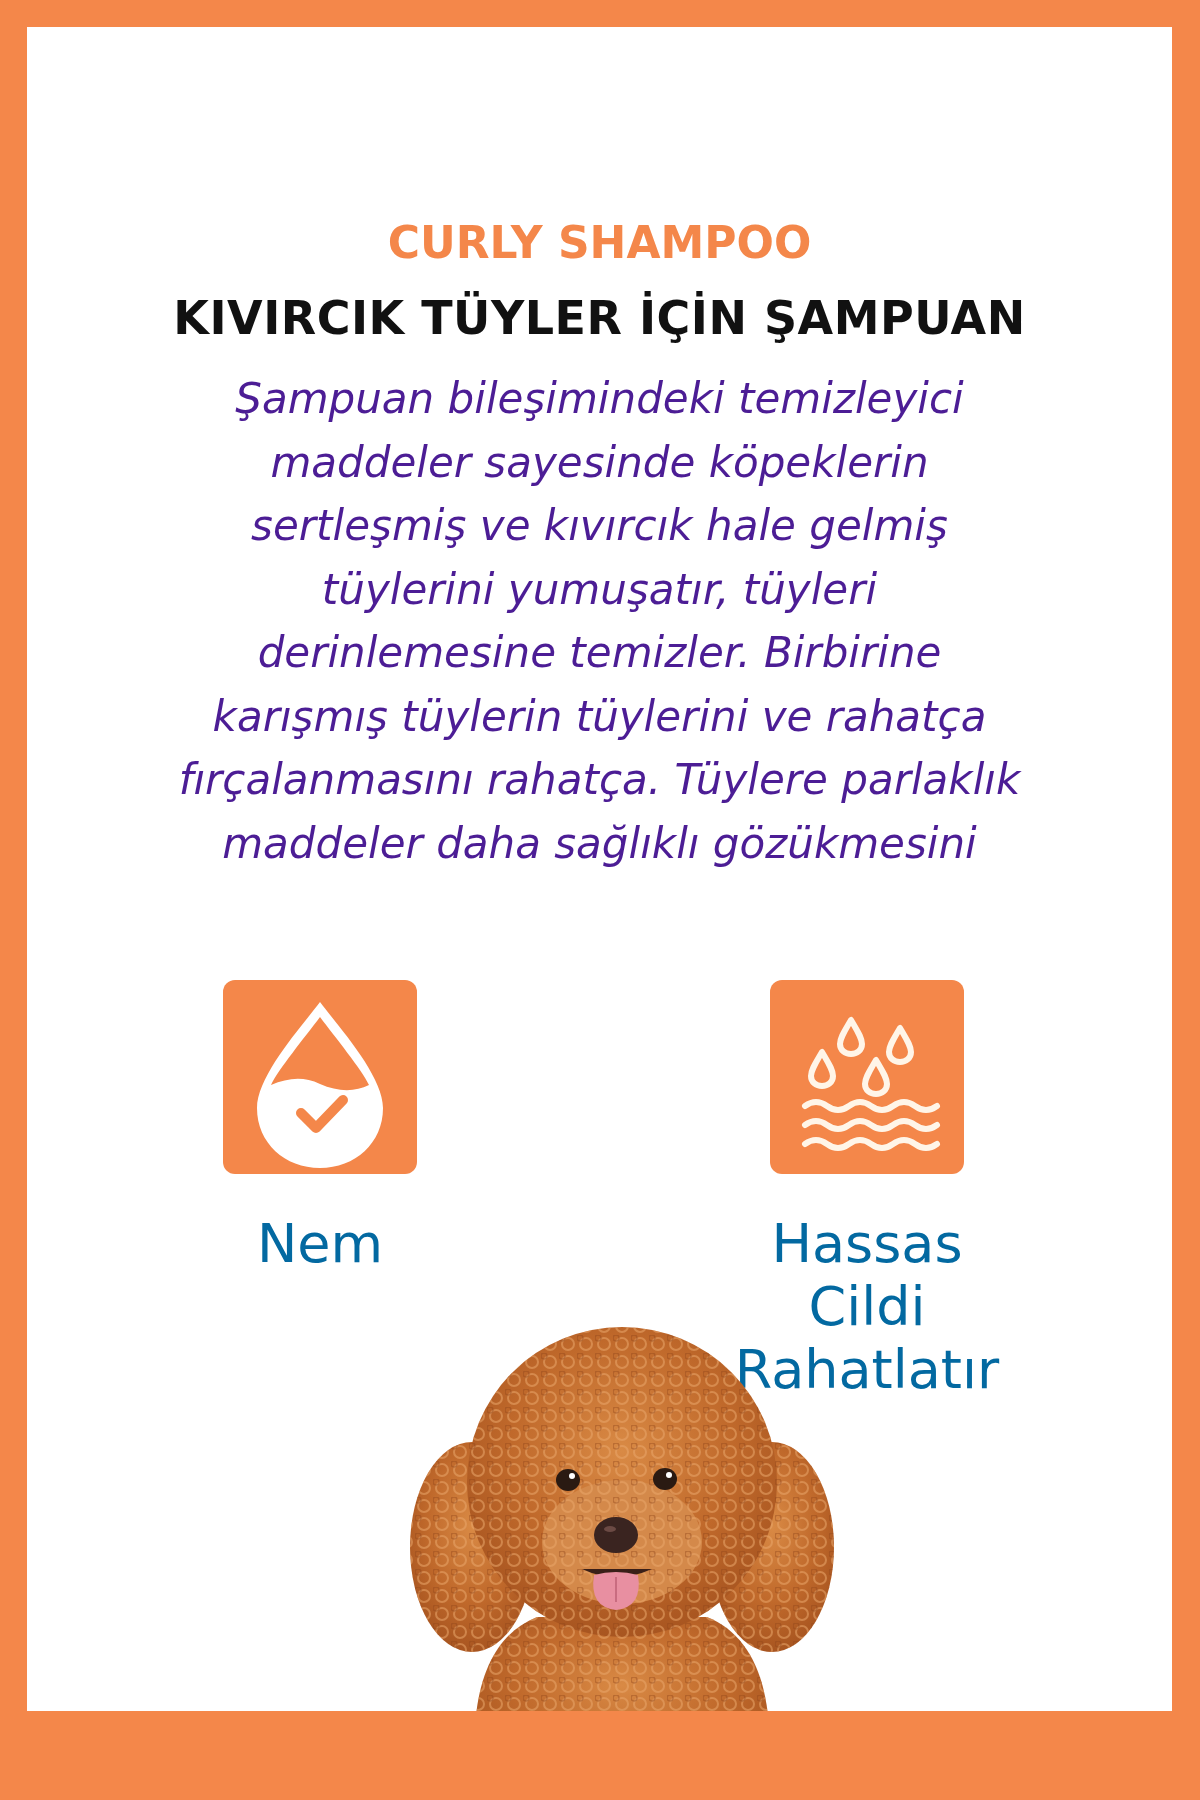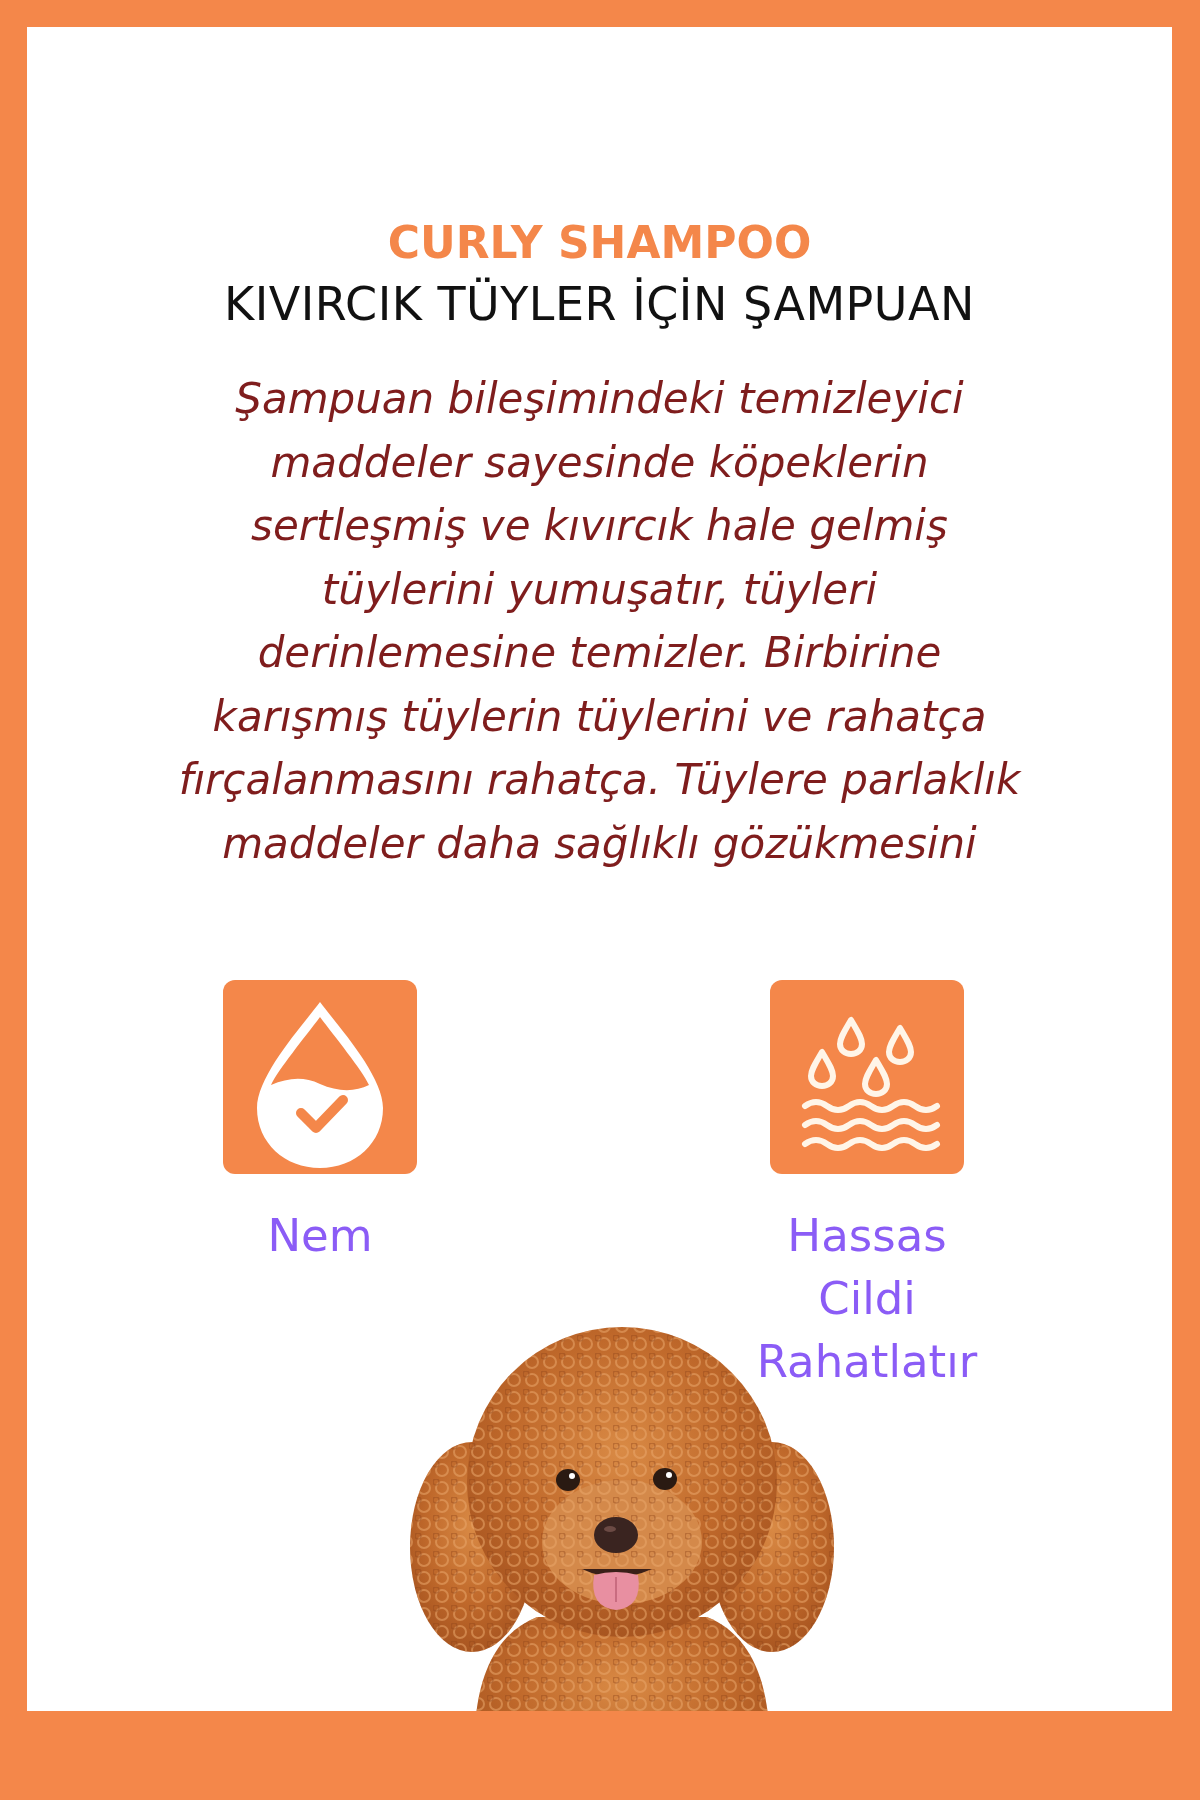--- a/index.html
+++ b/index.html
@@ -1,25 +1,25 @@
 <!DOCTYPE html>
 <html><head>
 <meta charset="utf-8">
 <style>
   html,body{margin:0;padding:0;}
   body{width:1200px;height:1800px;background:#F4874A;position:relative;overflow:hidden;font-family:"Liberation Sans",sans-serif;}
   .card{position:absolute;left:27px;top:27px;width:1145px;height:1684px;background:#fff;overflow:hidden;}
   .title{position:absolute;left:0;right:0;top:190px;text-align:center;font-family:"DejaVu Sans",sans-serif;font-weight:bold;font-size:44px;letter-spacing:0px;color:#F4874A;transform:scaleY(1.02);}
-  .subtitle{position:absolute;left:0;right:0;top:250px;text-align:center;font-family:"DejaVu Sans",sans-serif;font-weight:normal;font-size:46px;color:#111;letter-spacing:0.5px;}
-  .desc{position:absolute;left:60px;right:60px;top:340px;text-align:center;font-family:"DejaVu Sans",sans-serif;font-style:italic;font-size:42px;line-height:63.5px;color:#7f1d1d;}
+  .subtitle{position:absolute;left:0;right:0;top:264px;text-align:center;font-family:"DejaVu Sans",sans-serif;font-weight:bold;font-size:46px;color:#111;letter-spacing:0.5px;}
+  .desc{position:absolute;left:60px;right:60px;top:340px;text-align:center;font-family:"DejaVu Sans",sans-serif;font-style:italic;font-size:42px;line-height:63.5px;color:#4c1d95;}
   .desc span{display:block;white-space:nowrap;}
   .feature{position:absolute;width:300px;text-align:center;}
   .icon-box{width:194px;height:194px;background:#F4874A;border-radius:12px;margin:0 auto;position:relative;}
   .icon-box svg{position:absolute;left:0;top:0;width:194px;height:194px;}
-  .label{font-family:"DejaVu Sans",sans-serif;font-size:45px;line-height:63px;color:#8b5cf6;margin-top:30px;}
+  .label{font-family:"DejaVu Sans",sans-serif;font-size:54px;line-height:63px;color:#0369a1;margin-top:38px;}
   .label span{display:block;}
   .dog{position:absolute;left:370px;top:1290px;width:450px;height:470px;}
 </style>
 </head>
 <body>
 
 <div class="card">
 
   <div class="title">CURLY SHAMPOO</div>
   <div class="subtitle">KIVIRCIK TÜYLER İÇİN ŞAMPUAN</div>

